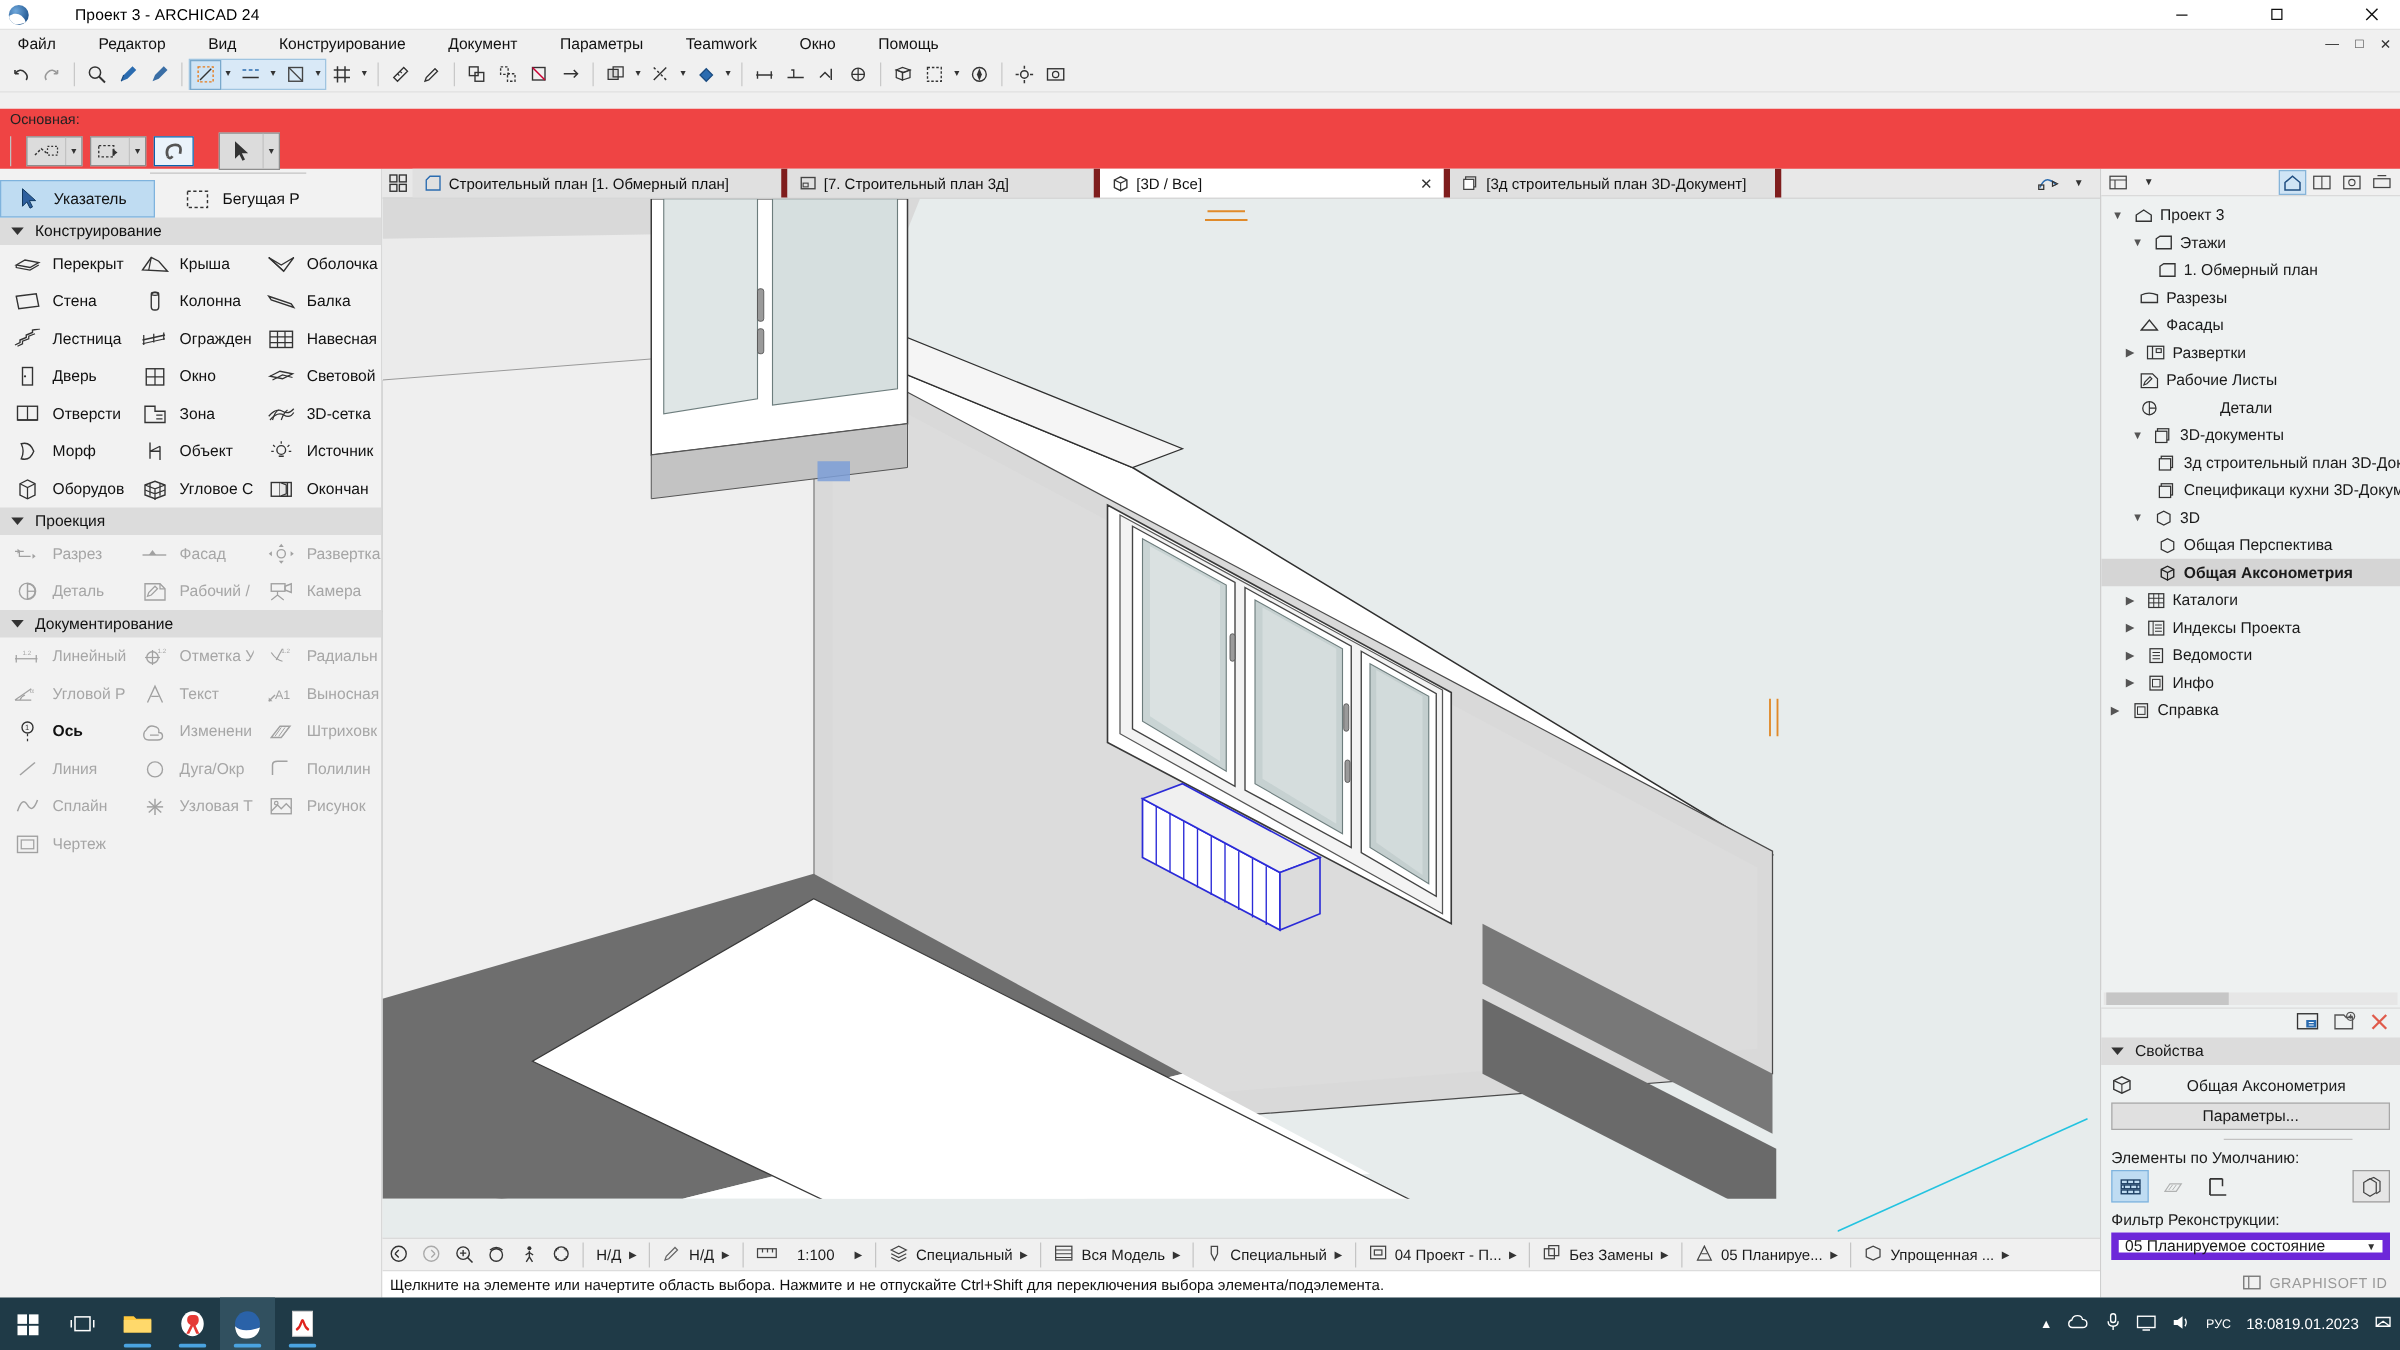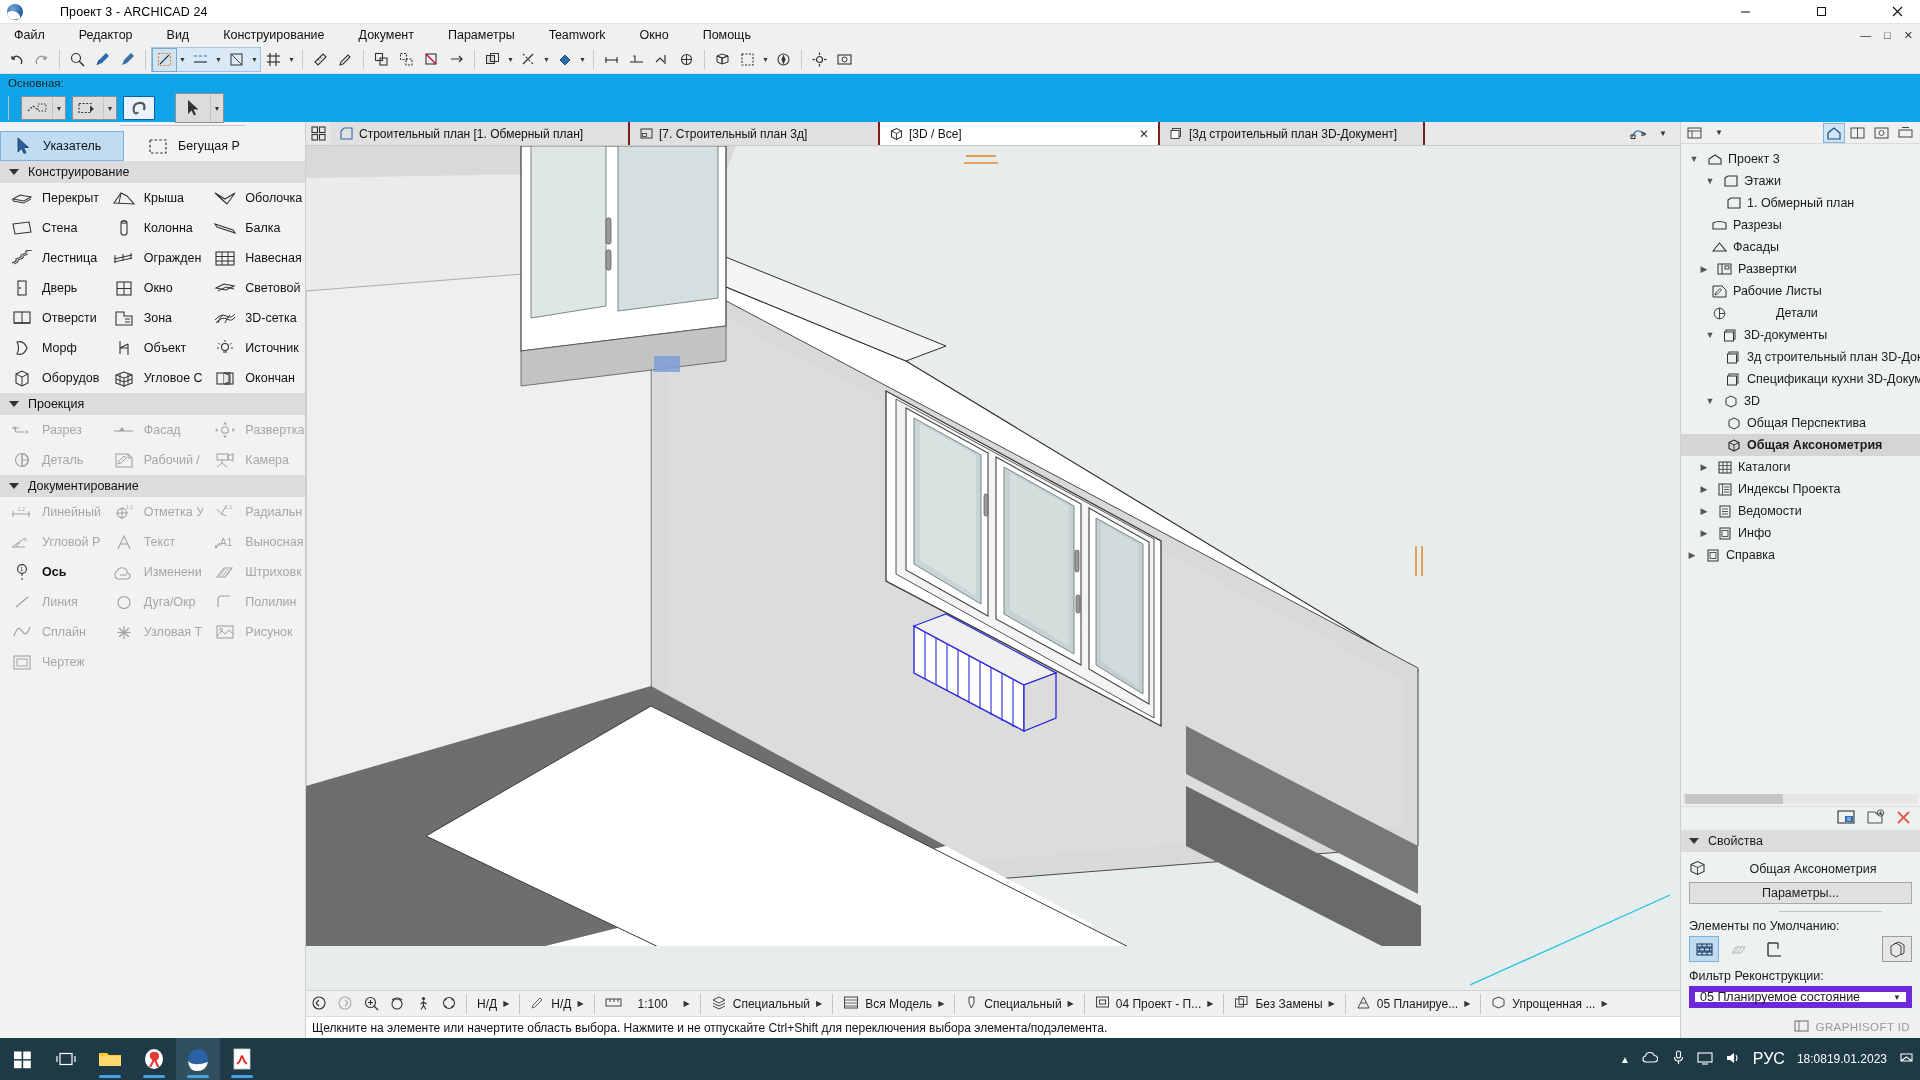--- a/index.html
+++ b/index.html
@@ -49,21 +49,21 @@
     height:28px; background:#f0f0f0; display:flex; align-items:center;
     flex:0 0 28px; padding-left:4px; border-bottom:1px solid #e0e0e0;
   }
   .tb-btn{ width:25px;height:24px; display:flex;align-items:center;justify-content:center; position:relative;}
   .tb-sep{ width:1px;height:19px;background:#c8c8c8;margin:0 5px;}
   .tb-grp-hl{ background:#d9e9f7; border:1px solid #9fc4e0; height:25px; display:flex; align-items:center;}
   .tb-caret{ width:11px;height:24px;display:flex;align-items:center;justify-content:center;font-size:7px;color:#333;}
   .tb-btn.sel{ background:#cfe4f5; border:1px solid #7aa9cc; }
 
   
-  .row2{ height:48px; background:#0ea5e9; flex:0 0 48px; padding:3px 0 0 8px; position:relative;}
+  .row2{ height:48px; background:#ef4444; flex:0 0 48px; padding:3px 0 0 8px; position:relative;margin-top:13px;}
   .row2 .lbl{ font-size:11.5px; color:#222; }
   .row2 .tools{ display:flex; align-items:center; margin-top:4px; gap:6px; }
   .vsep{ width:1px; height:24px; background:#c0c0c0; margin-right:6px;}
   .combo{ display:flex; align-items:center; border:1px solid #9a9a9a; background:#f4f4f4; height:24px;}
   .combo .ic{ width:30px;height:22px;display:flex;align-items:center;justify-content:center;}
   .combo .ar{ width:13px;height:22px;display:flex;align-items:center;justify-content:center;
               font-size:7px;color:#333; border-left:1px solid #c2c2c2;}
   .combo.active{ border:1.5px solid #0a62ad; background:#eaf3fb; }
   .combo.grey{ background:#dcdcdc; border-color:#8e8e8e;}
 
@@ -88,21 +88,21 @@
   .tb-item.sel{ background:#bfdcf2; border:1px solid #7fb3dd; }
   .tb-topsel{ display:flex; align-items:center; height:32px; padding:2px 0 0 0;}
   .tb-divline{ height:1px;background:#c4c4c4;margin:3px 60px 3px 120px;}
 
   
   .center{ flex:1 1 auto; display:flex; flex-direction:column; min-width:0; background:#f0f0f0;}
   .tabstrip{ height:24px; background:#e8e8e8; display:flex; align-items:stretch; flex:0 0 24px;
              border-bottom:1px solid #c9c9c9; }
   .tab-gridbtn{ width:24px; display:flex;align-items:center;justify-content:center; flex:0 0 24px;}
   .tab{ display:flex; align-items:center; gap:5px; padding:0 9px; font-size:12px; color:#111;
-        border-right:2px solid #7f1d1d; background:#e0e0e0; white-space:nowrap; position:relative;}
+        border-right:5px solid #7f1d1d; background:#e0e0e0; white-space:nowrap; position:relative;}
   .tab.active{ background:#ffffff; }
   .tab .x{ margin-left:10px; font-size:12px; color:#333; }
   .tab .ti{ width:15px;flex:0 0 15px; display:flex;align-items:center;justify-content:center;}
   .tabstrip .fill{ flex:1 1 auto; background:#e8e8e8; }
   .tab-right{ display:flex;align-items:center; gap:3px; padding:0 6px; background:#e8e8e8;}
 
   .canvas-wrap{ flex:1 1 auto; position:relative; min-height:0; overflow:hidden; background:#e7ecec; }
   .canvas-wrap svg.scene{ position:absolute; left:0; top:0; }
 
   .statusrow{ height:26px; flex:0 0 26px; background:#f0f0f0; display:flex; align-items:center;
@@ -153,21 +153,21 @@
 
   
   .taskbar{ height:42px; flex:0 0 42px; background:#1f3a47; display:flex; align-items:center;
             color:#fff; font-size:12px; }
   .tsk{ width:44px;height:42px; display:flex;align-items:center;justify-content:center; position:relative;}
   .tsk.run::after{ content:""; position:absolute; bottom:2px; left:11px; width:22px;height:3px;
                    background:#4aa3e0; border-radius:2px;}
   .tsk.active{ background:#31505f; }
   .tray{ margin-left:auto; display:flex; align-items:center; gap:12px; padding-right:6px;}
   .clock{ display:flex; flex-direction:row; align-items:flex-end; line-height:14px; font-size:12px;}
-  .lang{ font-size:16px; }
+  .lang{ font-size:10px; }
   svg{ shape-rendering:geometricPrecision; }
 </style>
 </head>
 <body>
 
 <div id="app">
 
   <div class="titlebar">
     <div class="app-icon"></div>
     <div class="title">Проект 3 - ARCHICAD 24</div>

